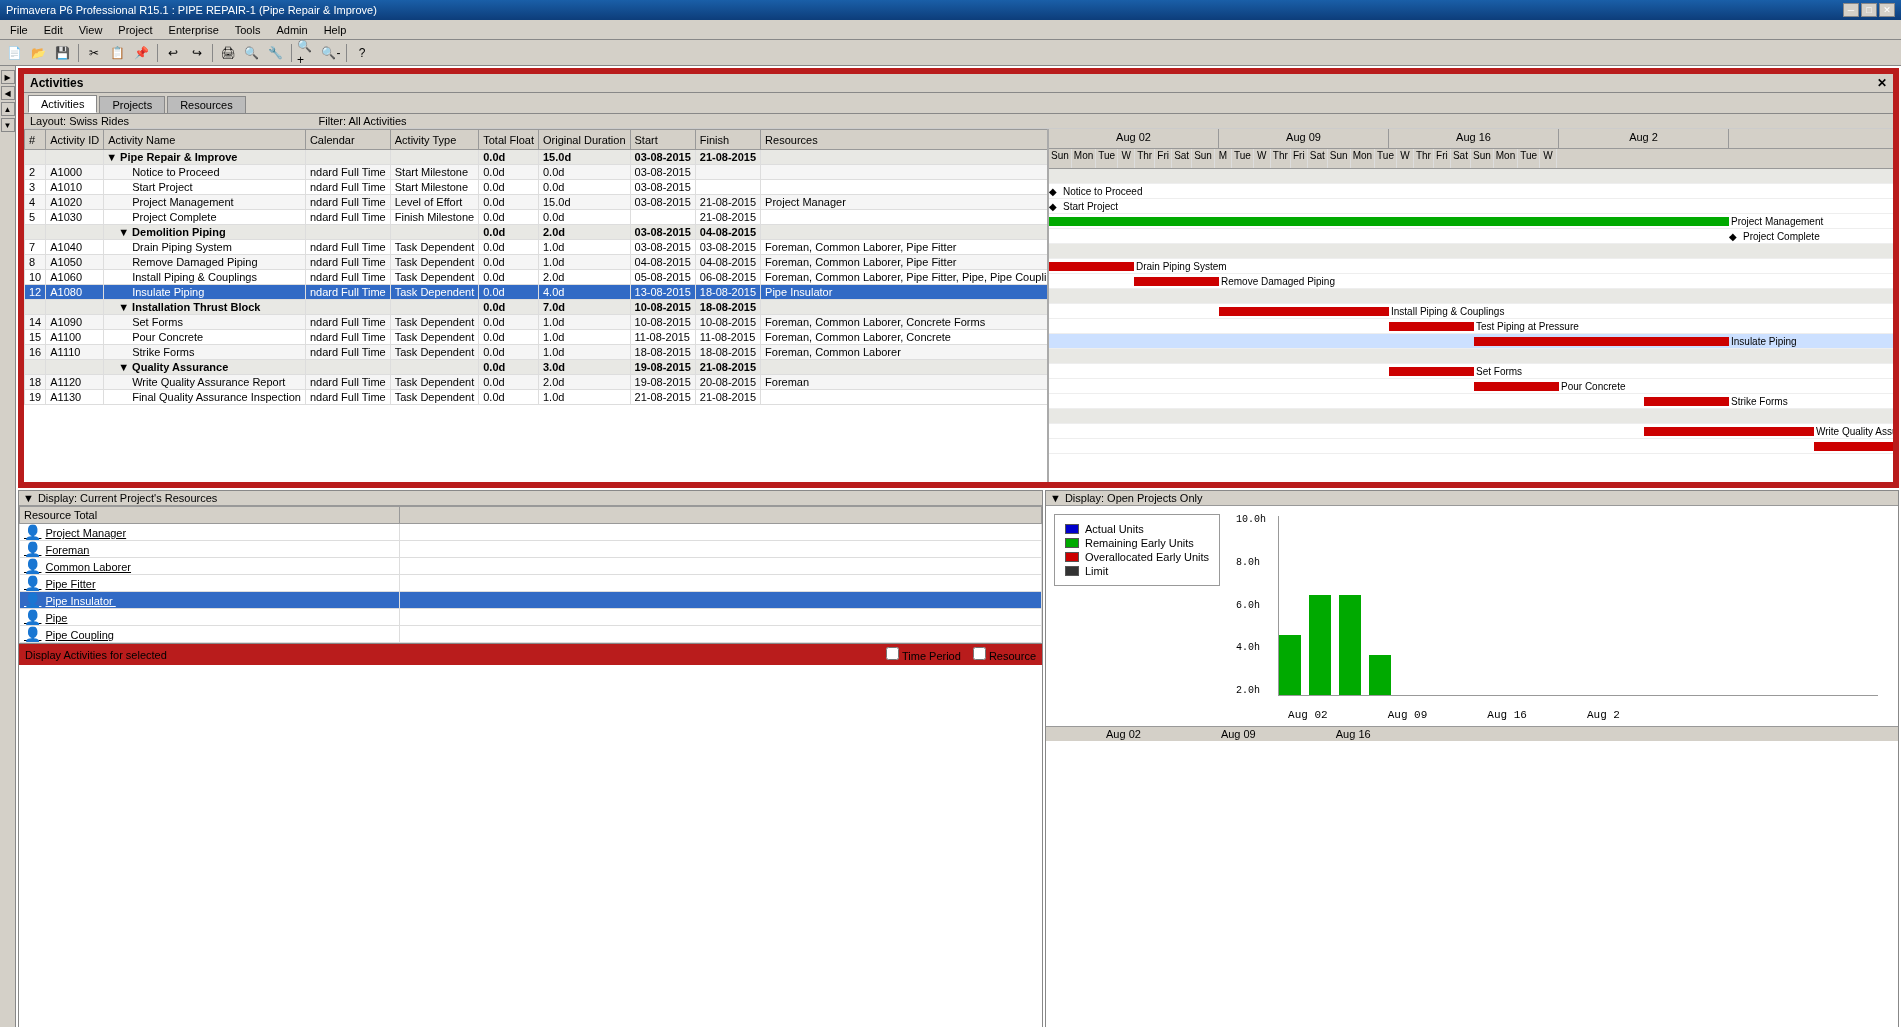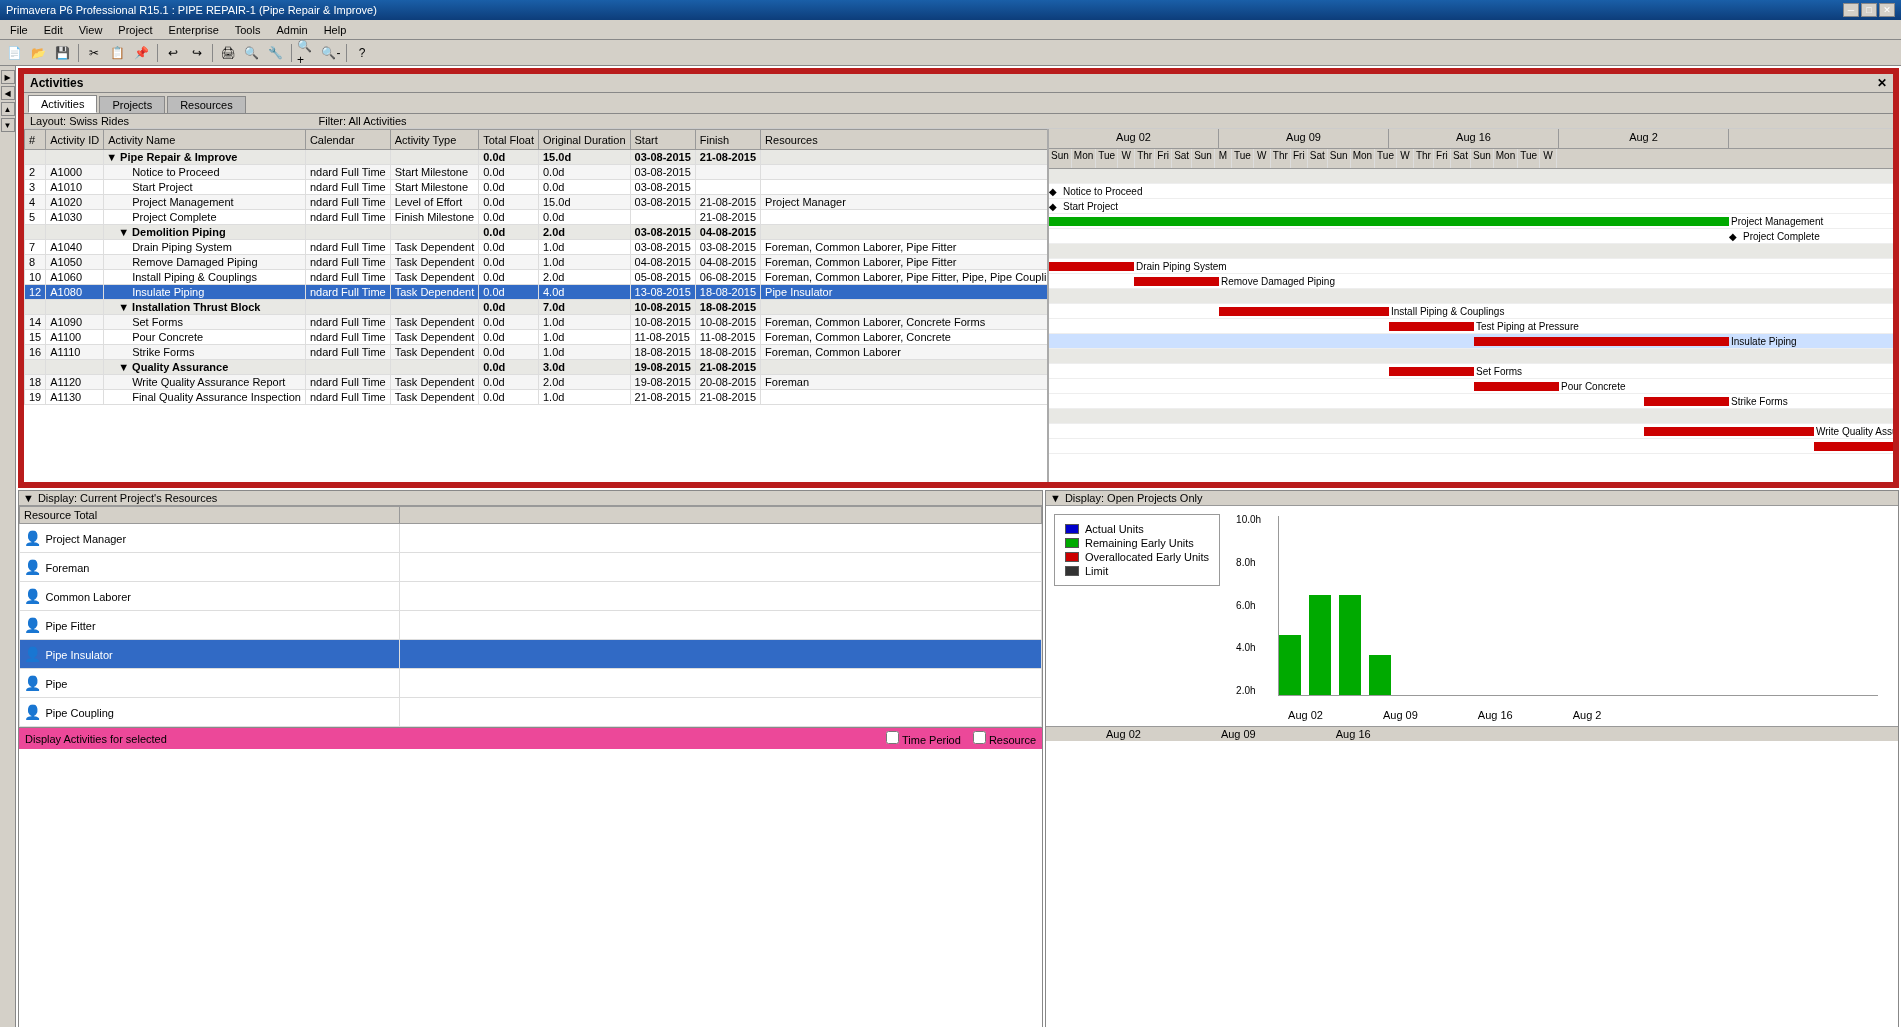--- a/index.html
+++ b/index.html
@@ -254,21 +254,22 @@
     }
     .resource-table th {
       background: #d4d0c8;
       border: 1px solid #999;
       padding: 2px 4px;
       text-align: left;
       font-weight: normal;
     }
     .resource-table td {
       border: 1px solid #ddd;
-      padding: 6px 4px;
+      padding: 0 4px;
+      text-decoration: underline;
     }
     .resource-table tr.selected td { background: #316ac5; color: white; }
 
     
     .legend-box {
       border: 1px solid #999;
       padding: 6px 10px;
       background: white;
       margin: 8px;
       display: inline-block;
@@ -291,21 +292,21 @@
       top: 8px;
       bottom: 30px;
       display: flex;
       flex-direction: column;
       justify-content: space-between;
       font-size: 10px;
     }
 
     
     .status-bar {
-      background: #ec4899;
+      background: #b91c1c;
       border-top: 1px solid #888;
       height: 22px;
       display: flex;
       align-items: center;
       padding: 0 6px;
       font-size: 11px;
       justify-content: space-between;
     }
     .status-checkboxes { display: flex; gap: 12px; align-items: center; }
 
@@ -832,21 +833,21 @@
             <div class="legend-item">
               <div class="legend-color" style="background:#cc0000;"></div>
               <span>Overallocated Early Units</span>
             </div>
             <div class="legend-item">
               <div class="legend-color" style="background:#333;"></div>
               <span>Limit</span>
             </div>
           </div>
 
-          <div style="flex:1; position:relative; height:220px; padding: 10px 20px 30px 50px;">
+          <div style="flex:1; position:relative; height:220px; padding: 10px 20px 30px 50px; font-family: Liberation Mono, monospace;">
             <div class="y-axis">
               <span>10.0h</span>
               <span>8.0h</span>
               <span>6.0h</span>
               <span>4.0h</span>
               <span>2.0h</span>
             </div>
             <div style="position:absolute; left:50px; right:20px; top:10px; bottom:30px; display:flex; align-items:flex-end; gap:8px; border-left:1px solid #999; border-bottom:1px solid #999;">
 
               <div style="display:flex; gap:1px; align-items:flex-end;">

